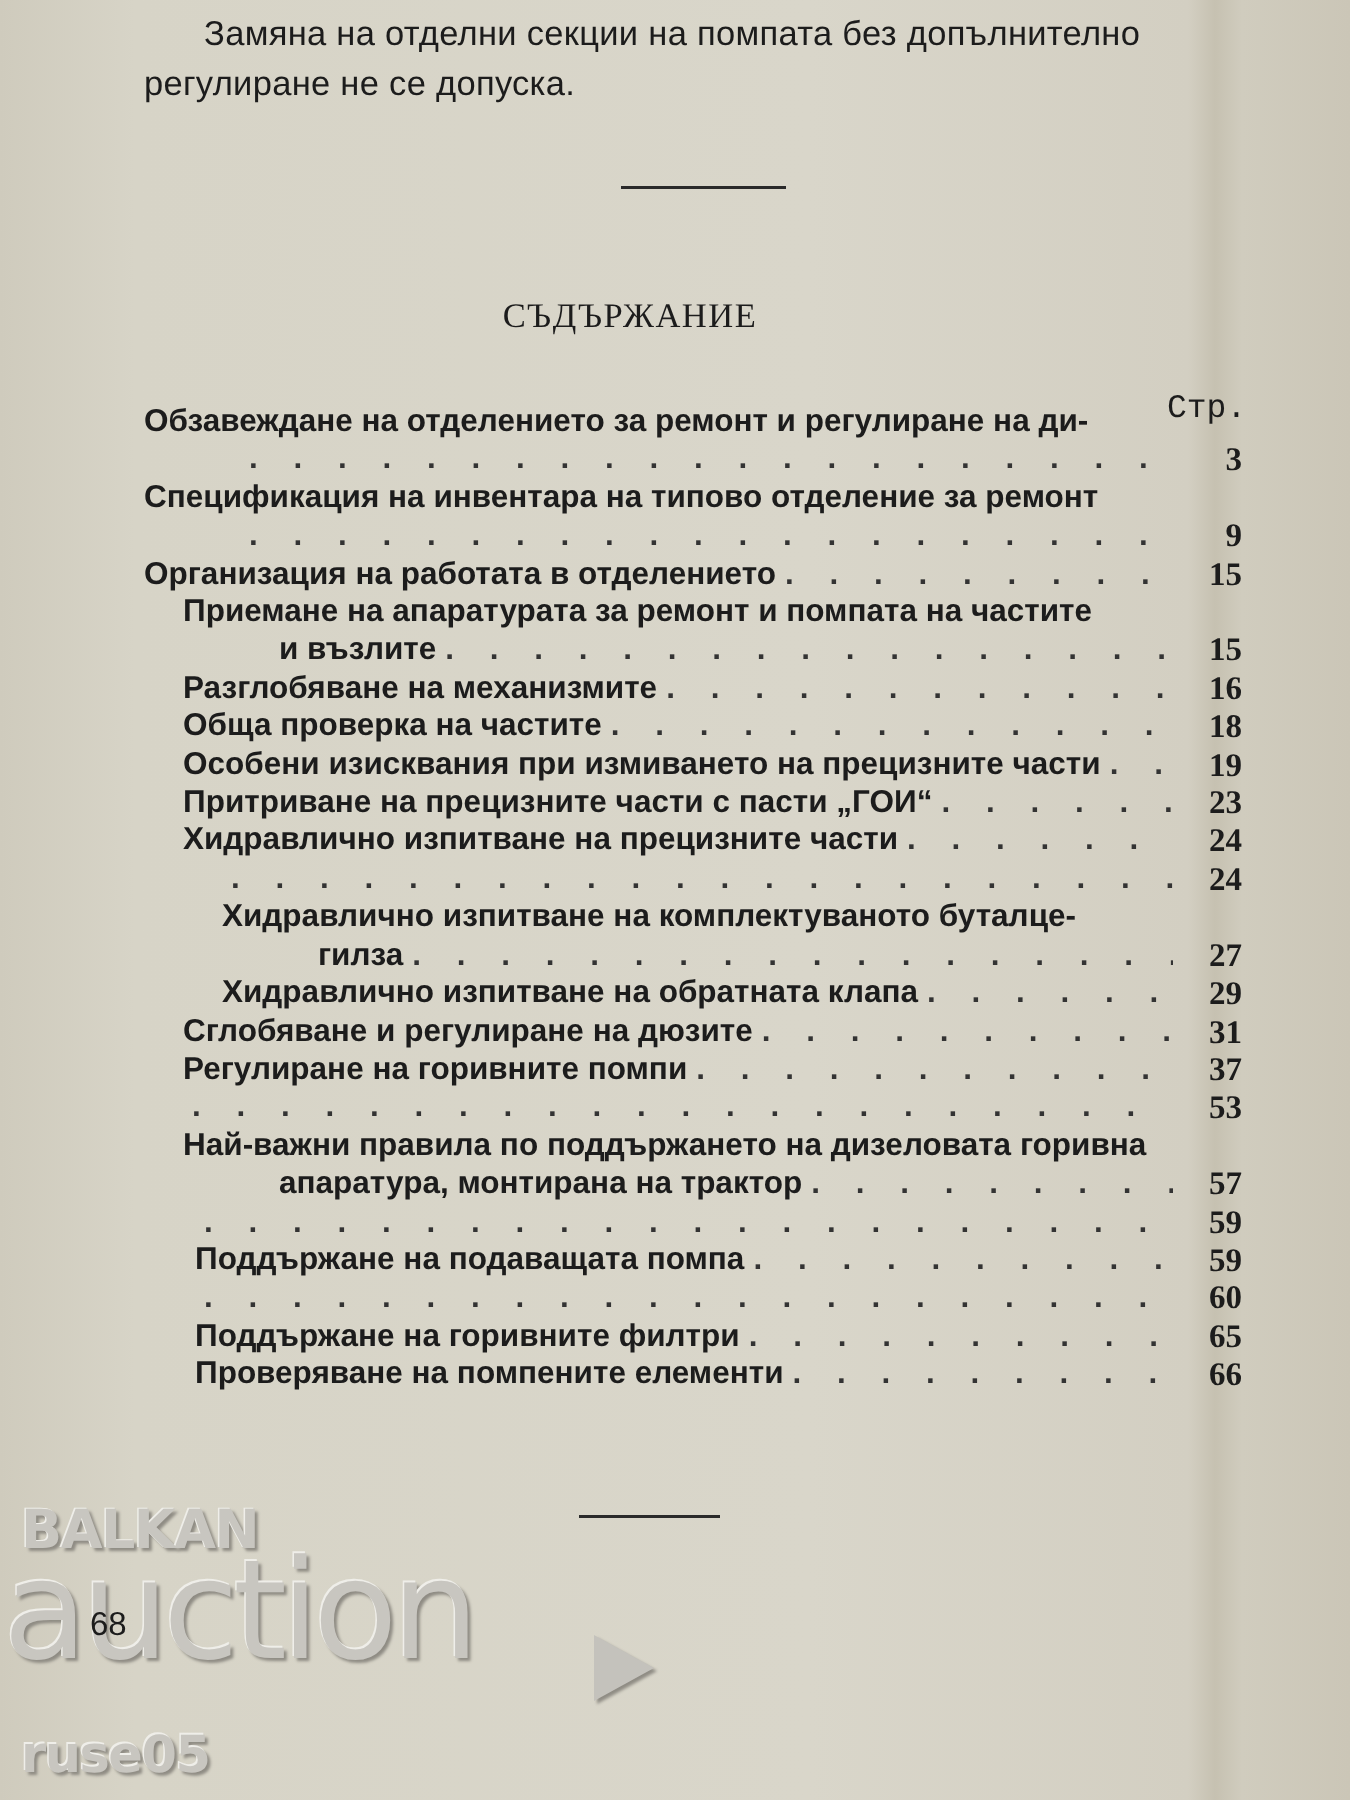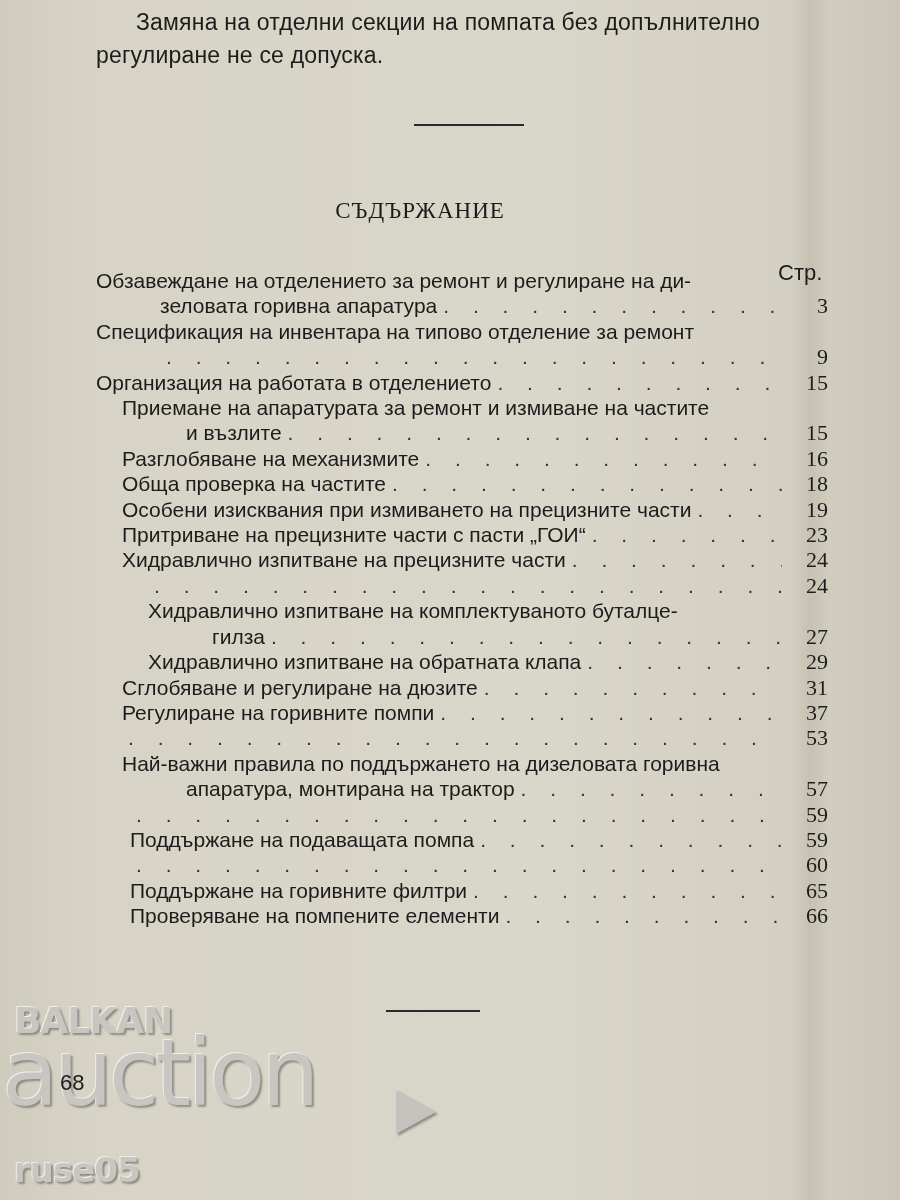--- a/index.html
+++ b/index.html
@@ -5,24 +5,24 @@
   html,body{margin:0;padding:0;}
   body{width:900px;height:1200px;overflow:hidden;position:relative;
     background:linear-gradient(90deg,#cfcbbd 0%,#d7d4c7 10%,#d9d6ca 60%,#d3cfc2 88%,#c6c1b1 90%,#d0ccbe 92%,#cbc6b7 100%);
     font-family:"Liberation Sans Narrow","Liberation Sans",sans-serif;color:#1c1c1c;}
   .page{position:absolute;left:0;top:0;width:900px;height:852px;}
   .intro{position:absolute;left:96px;top:6px;width:730px;font-size:23px;line-height:33px;letter-spacing:0.2px;}
   .intro .l1{padding-left:40px;white-space:nowrap;}
   .intro .l2{white-space:nowrap;}
   .rule{position:absolute;height:2px;background:#2a2a2a;}
   .title{position:absolute;left:0;width:900px;top:198px;text-align:center;font-family:"Liberation Serif",serif;font-size:23px;letter-spacing:1px;margin-left:-30px;}
-  .str{position:absolute;left:778px;top:260px;font-family:Liberation Sans, sans-serif;font-size:22px;}
+  .str{position:absolute;left:778px;top:260px;font-family:Liberation Mono, monospace;font-size:22px;}
   .toc{position:absolute;left:96px;top:268px;width:732px;}
   .entry{position:relative;font-size:21px;line-height:25.4px;white-space:nowrap;}
-  .entry .line{display:flex;align-items:center;}
+  .entry .line{display:flex;align-items:center;font-weight:bold;}
   .entry .txt{flex:0 0 auto;}
   .entry .dots{flex:1 1 auto;overflow:hidden;letter-spacing:9px;color:#333;margin:0 6px;}
   .entry .pg{flex:0 0 40px;text-align:right;font-family:"Liberation Serif",serif;font-size:22px;}
   .lvl0{padding-left:0;}
   .lvl1{padding-left:26px;}
   .lvl2{padding-left:52px;}
   .lvl3{padding-left:34px;}
   .cont{padding-left:64px;}
   .wm{position:absolute;left:6px;top:995px;color:#c8c6c0;font-family:"DejaVu Sans",sans-serif;
       text-shadow:-1px -1px 0 #efeee9,2px 2px 2px #8f8c84;font-weight:bold;}
@@ -45,21 +45,20 @@
 
   <div class="title">СЪДЪРЖАНИЕ</div>
   <div class="str">Стр.</div>
 
   <div class="toc" id="toc">
       <div class="entry lvl0">
         <div class="line">
           <span class="txt">Обзавеждане на отделението за ремонт и регулиране на ди-</span>
         </div>
         <div class="line cont">
-          <span class="txt">зеловата горивна апаратура</span>
           <span class="dots"> . . . . . . . . . . . . . . . . . . . . . . . . . . . . . . . .</span>
           <span class="pg">3</span>
         </div>
       </div>
       <div class="entry lvl0">
         <div class="line">
           <span class="txt">Спецификация на инвентара на типово отделение за ремонт</span>
         </div>
         <div class="line cont">
           <span class="dots"> . . . . . . . . . . . . . . . . . . . . . . . . . . . . . . . .</span>
@@ -68,21 +67,21 @@
       </div>
       <div class="entry lvl0">
         <div class="line">
           <span class="txt">Организация на работата в отделението</span>
           <span class="dots"> . . . . . . . . . . . . . . . . . . . . . . . . . . . . . . . .</span>
           <span class="pg">15</span>
         </div>
       </div>
       <div class="entry lvl1">
         <div class="line">
-          <span class="txt">Приемане на апаратурата за ремонт и измиване на частите</span>
+          <span class="txt">Приемане на апаратурата за ремонт и помпата на частите</span>
         </div>
         <div class="line cont">
           <span class="txt">и възлите</span>
           <span class="dots"> . . . . . . . . . . . . . . . . . . . . . . . . . . . . . . . .</span>
           <span class="pg">15</span>
         </div>
       </div>
       <div class="entry lvl1">
         <div class="line">
           <span class="txt">Разглобяване на механизмите</span>

